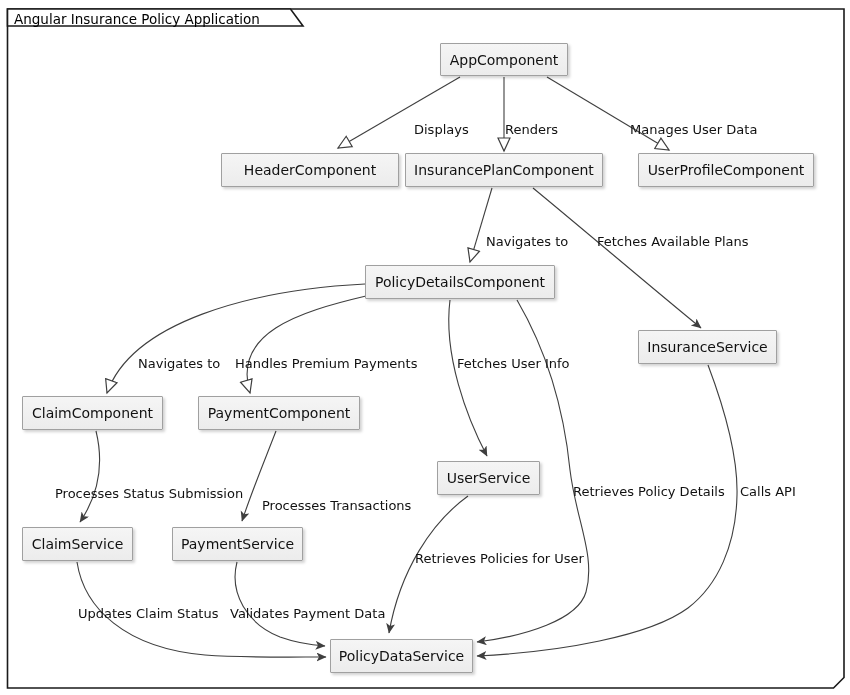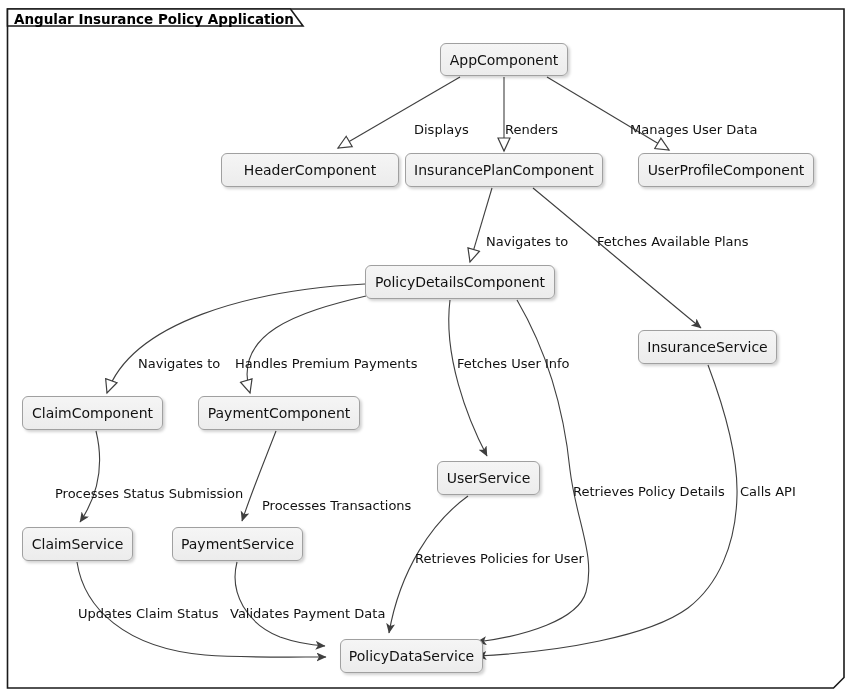--- a/index.html
+++ b/index.html
@@ -9,29 +9,29 @@
     height: 695px;
     background: #ffffff;
     font-family: "DejaVu Sans", "Liberation Sans", sans-serif;
     overflow: hidden;
   }
   .canvas svg { position: absolute; left: 0; top: 0; }
   .frame-title {
     position: absolute;
     left: 14px; top: 11px;
     font-size: 13.5px;
-    font-weight: bold;
+    font-weight: normal;
     color: #000000;
     white-space: nowrap;
   }
   .node {
     position: absolute;
     background: linear-gradient(#f5f5f5, #ececec);
     border: 1px solid #a0a0a0;
-    border-radius: 6px;
+    border-radius: 1px;
     box-shadow: 2px 2px 3px rgba(0,0,0,0.18);
     display: flex;
     align-items: center;
     justify-content: center;
     box-sizing: border-box;
   }
   .node-label {
     font-size: 14px;
     color: #111111;
     white-space: nowrap;
@@ -108,21 +108,21 @@
   </div>
   <div class="node" style="left:437px;top:461px;width:103px;height:34px">
     <span class="node-label">UserService</span>
   </div>
   <div class="node" style="left:22px;top:527px;width:111px;height:34px">
     <span class="node-label">ClaimService</span>
   </div>
   <div class="node" style="left:172px;top:527px;width:131px;height:34px">
     <span class="node-label">PaymentService</span>
   </div>
-  <div class="node" style="left:340px;top:639px;width:143px;height:34px">
+  <div class="node" style="left:330px;top:639px;width:143px;height:34px">
     <span class="node-label">PolicyDataService</span>
   </div>
 
   <div class="edge-label" style="left:414px;top:106px">Displays</div>
   <div class="edge-label" style="left:505px;top:106px">Renders</div>
   <div class="edge-label" style="left:630px;top:106px">Manages User Data</div>
   <div class="edge-label" style="left:486px;top:218px">Navigates to</div>
   <div class="edge-label" style="left:597px;top:218px">Fetches Available Plans</div>
   <div class="edge-label" style="left:138px;top:340px">Navigates to</div>
   <div class="edge-label" style="left:235px;top:340px">Handles Premium Payments</div>

